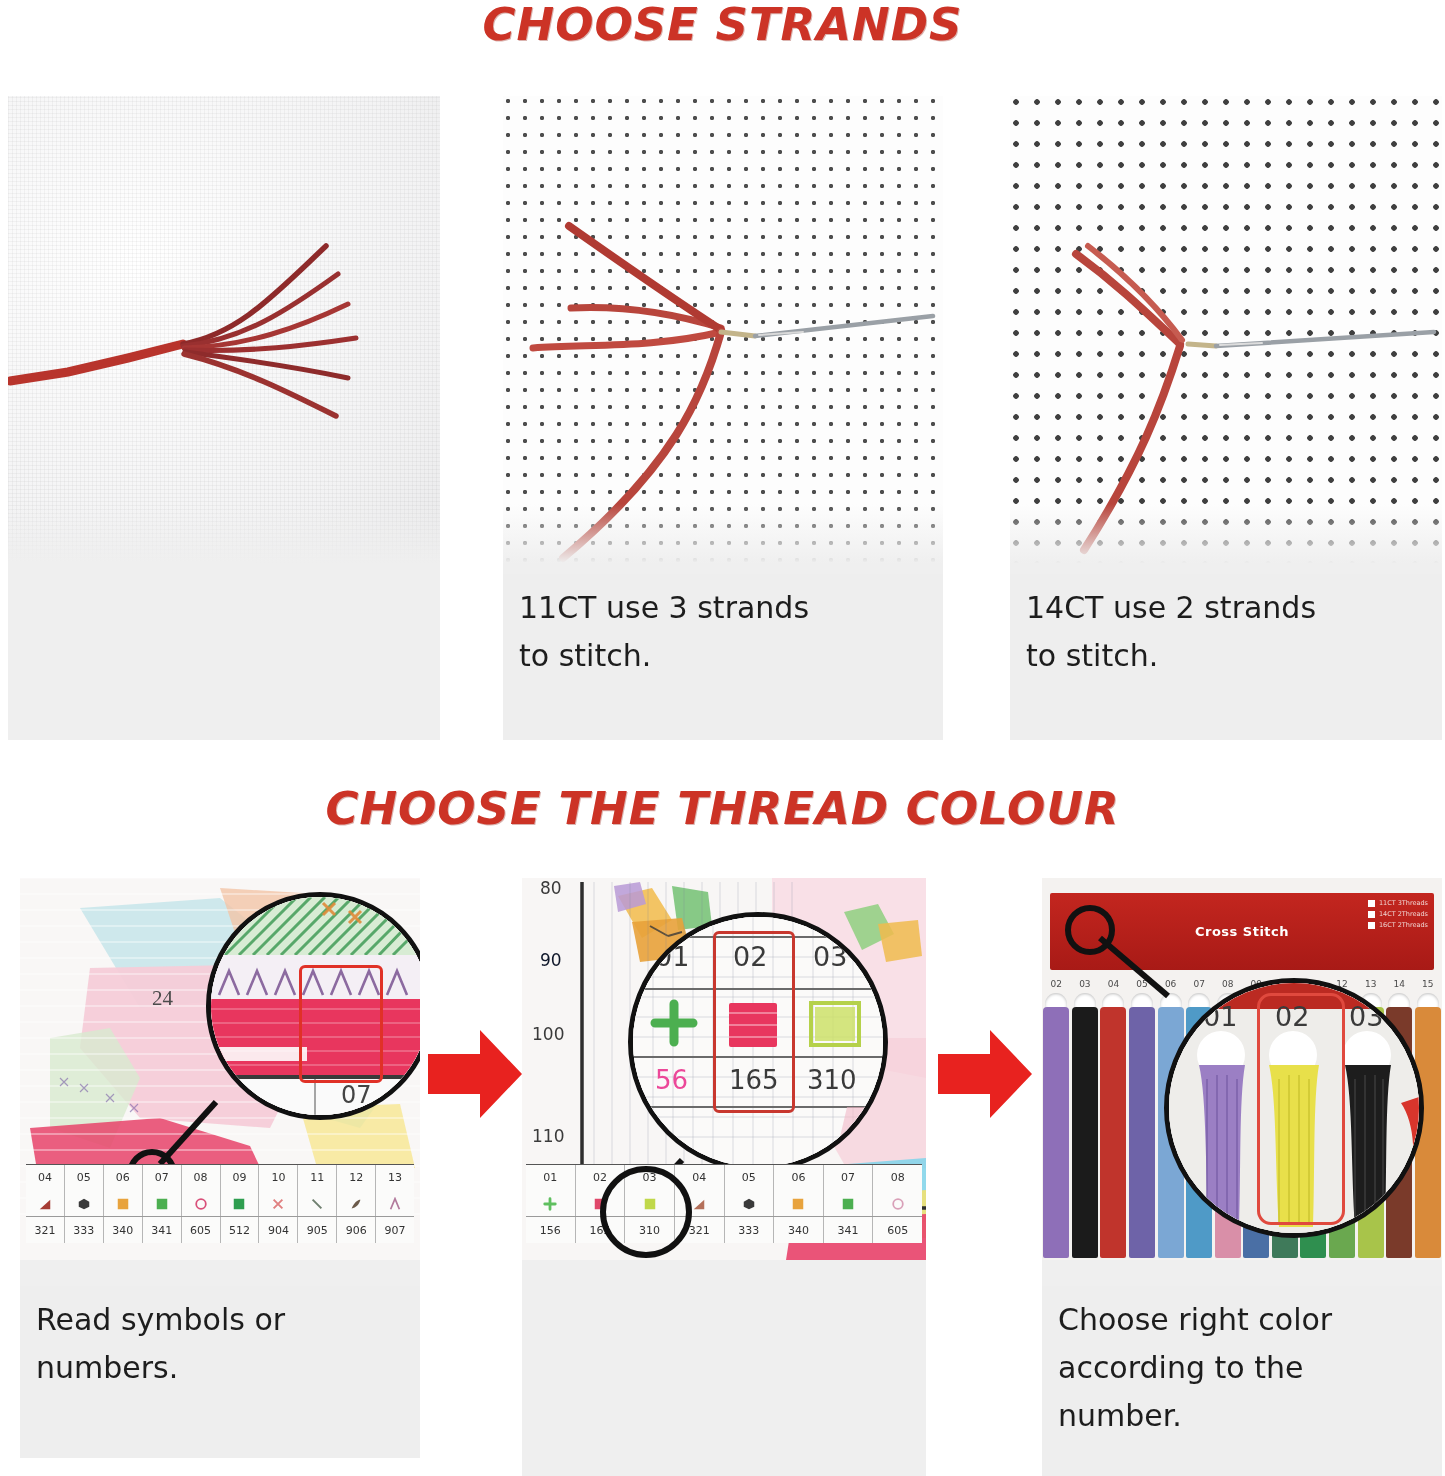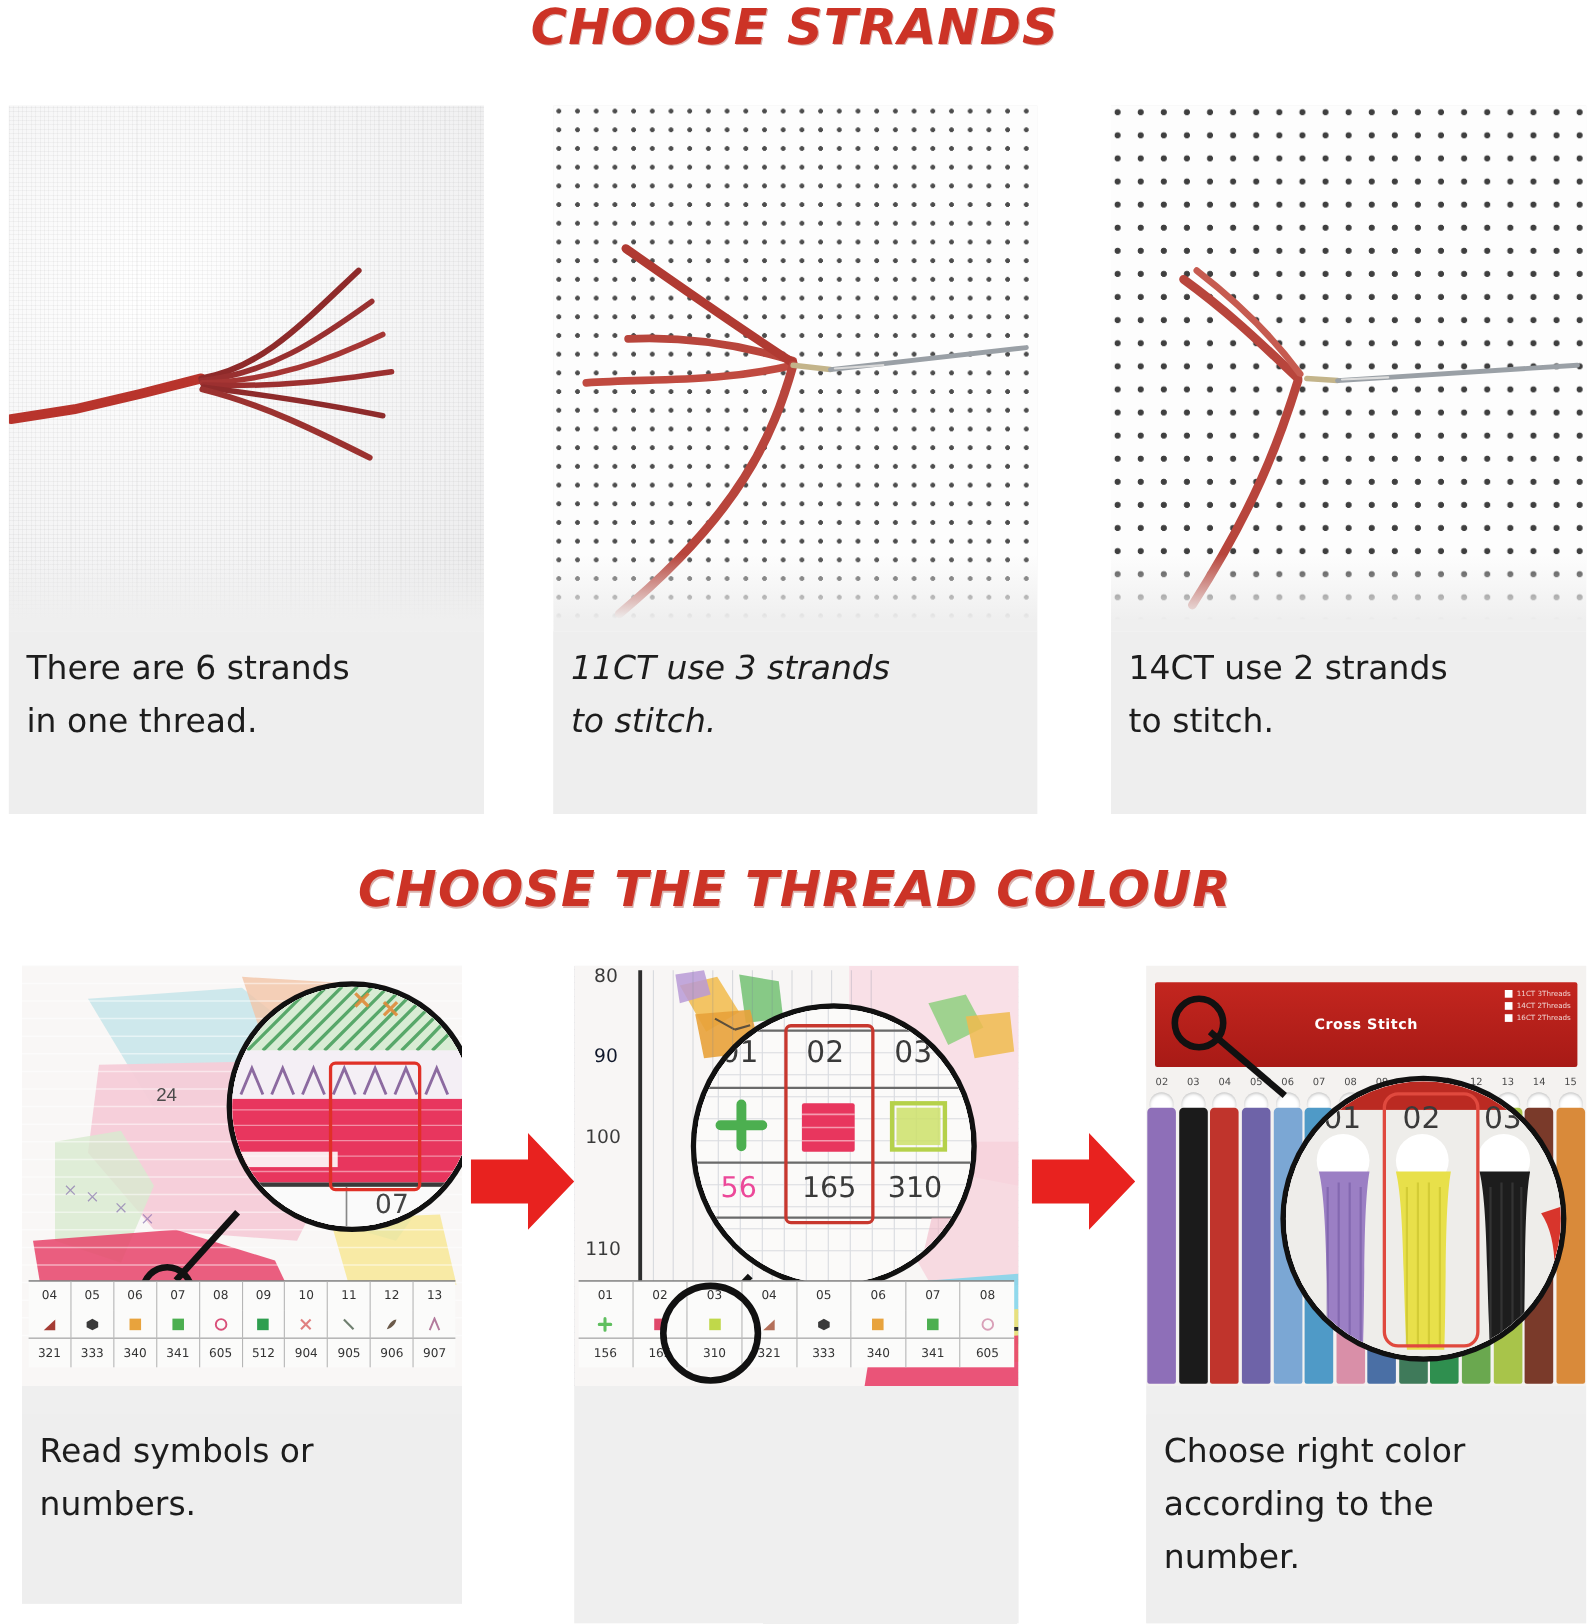--- a/index.html
+++ b/index.html
@@ -128,41 +128,39 @@
           <path d="M175 248 C230 238 265 200 318 150" stroke-width="5.5" stroke="#8e2a2a"></path>
           <path d="M175 250 C235 244 280 214 330 178" stroke-width="5" stroke="#993030"></path>
           <path d="M176 252 C240 250 290 232 340 208" stroke-width="5" stroke="#a63634"></path>
           <path d="M177 254 C245 256 295 250 348 242" stroke-width="5" stroke="#9c3030"></path>
           <path d="M177 256 C240 264 292 272 340 282" stroke-width="5" stroke="#8e2b2b"></path>
           <path d="M176 258 C232 272 280 296 328 320" stroke-width="5.5" stroke="#9b3230"></path>
         </g>
       </svg>
       <div class="fade-bottom"></div>
     </div>
-    <div class="caption" style="height:166px;">There are 6 strands
-in one thread.</div>
   </div>
 
   <div class="card" style="left:503px;top:96px;width:440px;height:644px;">
     <div class="photo" style="height:478px;">
       <div class="aida"></div>
       <svg class="ov" width="440" height="478" viewBox="0 0 440 478">
         <g fill="none" stroke-linecap="round">
           <path d="M68 212 C110 210 160 214 218 232" stroke="#b8453c" stroke-width="7"></path>
           <path d="M30 252 C90 248 150 252 218 236" stroke="#c04a40" stroke-width="7"></path>
           <path d="M66 130 C120 168 175 206 218 234" stroke="#b03a32" stroke-width="8"></path>
           <path d="M218 236 C200 300 170 370 60 462" stroke="#b8453c" stroke-width="8"></path>
           <path d="M218 236 L252 240" stroke="#c3b48a" stroke-width="5"></path>
           <path d="M252 240 L430 220" stroke="#9aa0a6" stroke-width="4.5"></path>
           <path d="M256 239 L300 236" stroke="#d9d9d9" stroke-width="2"></path>
         </g>
       </svg>
       <div class="fade-bottom"></div>
     </div>
-    <div class="caption" style="height:166px;font-style:italic;">11CT use 3 strands
+    <div class="caption" style="height:166px;">11CT use 3 strands
 to stitch.</div>
   </div>
 
   <div class="card" style="left:1010px;top:96px;width:432px;height:644px;">
     <div class="photo" style="height:478px;">
       <div class="aida coarse"></div>
       <svg class="ov" width="432" height="478" viewBox="0 0 432 478">
         <g fill="none" stroke-linecap="round">
           <path d="M66 158 C110 190 140 220 170 248" stroke="#b8453c" stroke-width="8"></path>
           <path d="M78 150 C122 184 150 214 172 244" stroke="#c65b50" stroke-width="6"></path>
@@ -205,22 +203,22 @@
                    M0 208 H400 M0 224 H400 M0 240 H400 M0 256 H400 M0 272 H400 M0 288 H400
                    M0 304 H400 M0 320 H400 M0 336 H400"></path>
         </g>
 
         <g stroke="#7a5fa8" stroke-width="1.2" opacity=".6">
           <path d="M40 200 l8 8 M48 200 l-8 8 M60 206 l8 8 M68 206 l-8 8
                    M86 216 l8 8 M94 216 l-8 8 M110 226 l8 8 M118 226 l-8 8"></path>
         </g>
       </svg>
 
-      <div style="position:absolute;left:122px;top:108px;font-size:17px;color:#4b4b4b;
-                  font-family:Liberation Sans, sans-serif;">24</div>
+      <div style="position:absolute;left:132px;top:108px;font-size:21px;color:#4b4b4b;
+                  font-family:Liberation Serif, serif;">24</div>
 
       <div style="position:absolute;left:88px;top:288px;font-size:14px;color:#555;">02</div>
 
       <div class="mag" style="left:186px;top:14px;width:218px;height:218px;">
         <div style="position:absolute;inset:0;background:#f7f3f2;"></div>
         <svg class="ov" width="218" height="218" viewBox="0 0 218 218">
           <rect x="0" y="0" width="218" height="218" fill="#f5f2f1"></rect>
 
           <rect x="0" y="0" width="218" height="58" fill="#d8ecd4"></rect>
           <g stroke="#58a86a" stroke-width="3">

